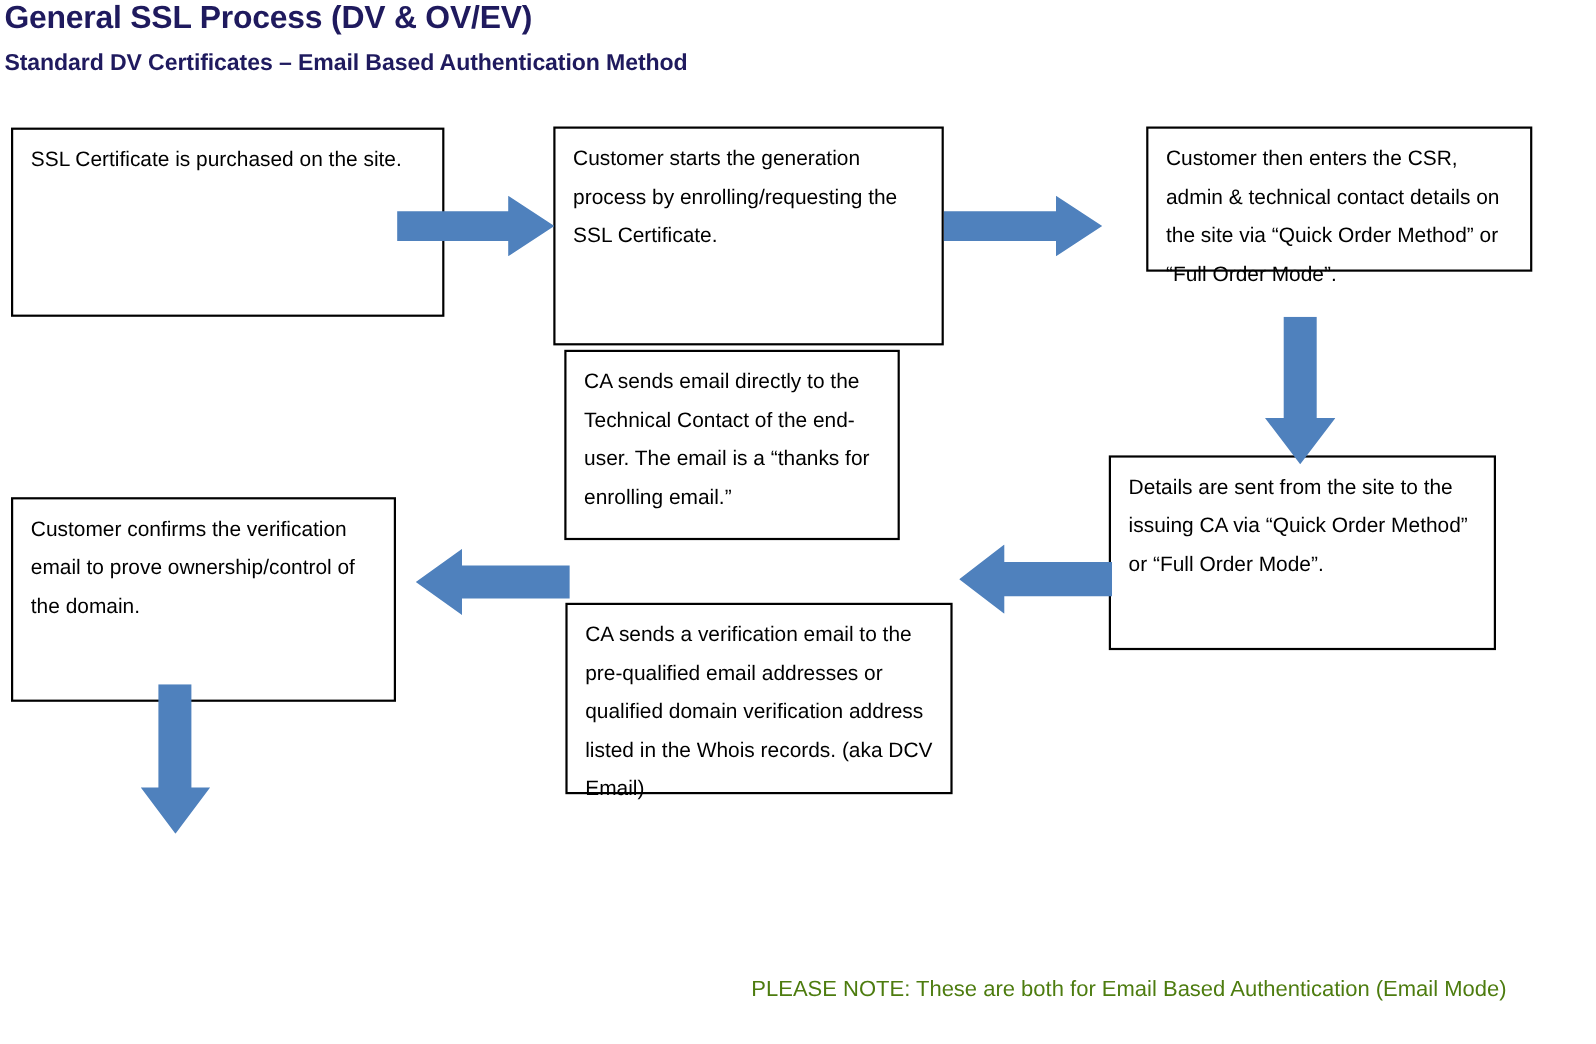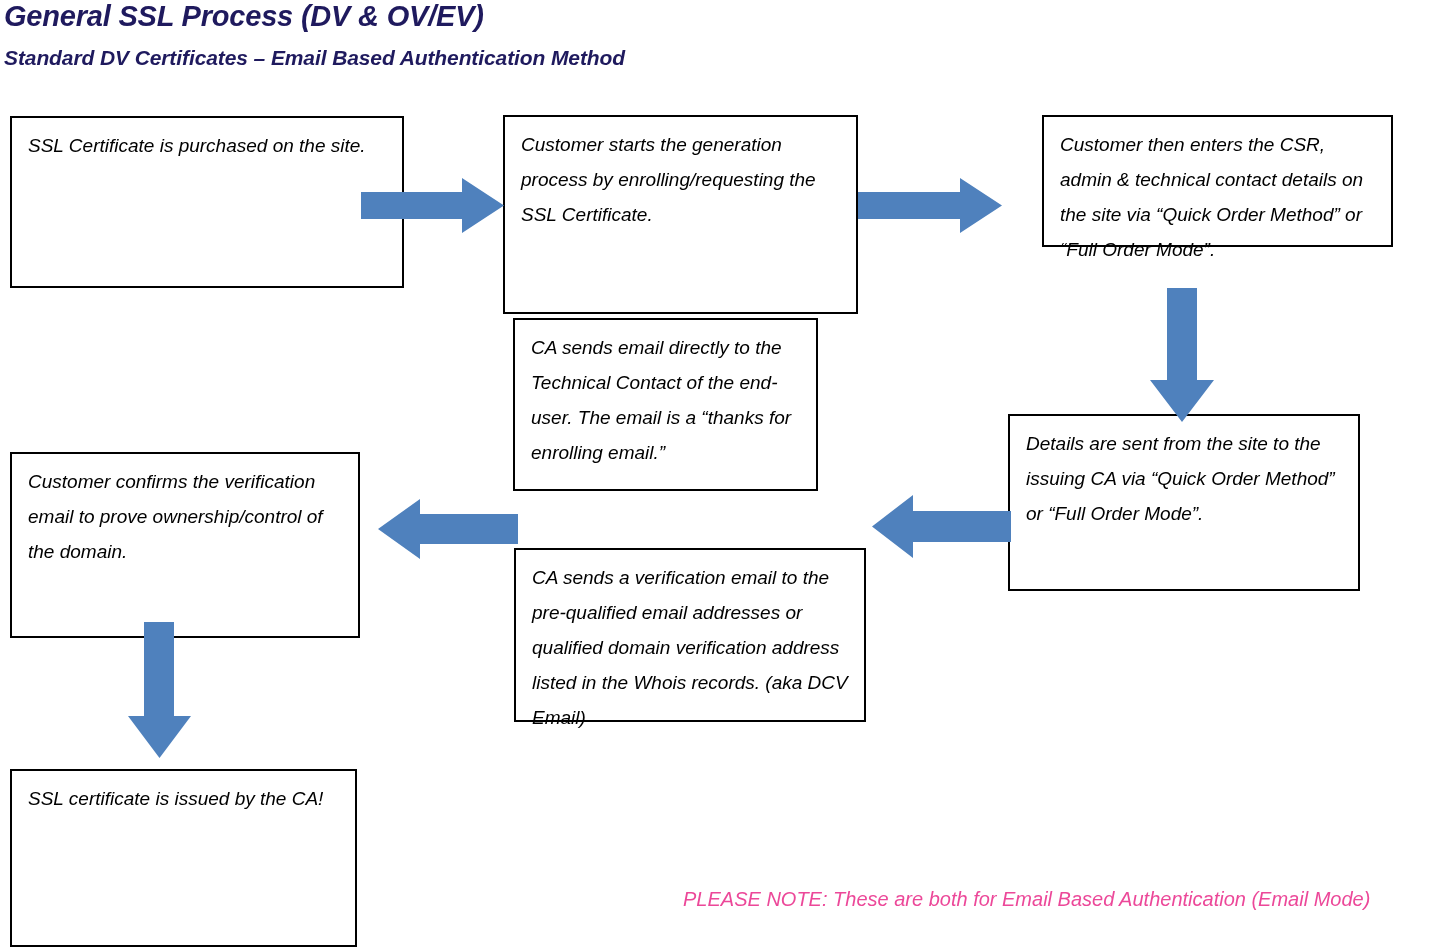--- a/index.html
+++ b/index.html
@@ -9,21 +9,20 @@
   }
   body {
     font-family: "Liberation Sans", sans-serif;
   }
   #canvas {
     position: relative;
     width: 1451px;
     height: 949px;
     background: #ffffff;
     overflow: hidden;
-    font-style: italic;
   }
   .title {
     position: absolute;
     left: 4px;
     top: 0px;
     font-size: 29px;
     font-weight: bold;
     color: #1f1a5e;
     letter-spacing: -0.2px;
     white-space: nowrap;
@@ -47,21 +46,21 @@
     font-size: 19px;
     line-height: 35px;
     padding: 10px 14px 0 16px;
   }
   .pbox .txt {
     display: block;
     white-space: pre-line;
   }
   .note {
     position: absolute;
-    color: #ec4899;
+    color: #4d7c0f;
     font-size: 20px;
     white-space: nowrap;
   }
   .arrow {
     position: absolute;
   }
   .arrow svg { display: block; }
 </style>
 </head>
 <body>
@@ -92,23 +91,20 @@
   </div>
 
   <div class="pbox" style="left:1008px; top:414px; width:352px; height:177px;">
     <span class="txt">Details are sent from the site to the issuing CA via “Quick Order Method” or “Full Order Mode”.</span>
   </div>
 
   <div class="pbox" style="left:514px; top:548px; width:352px; height:174px;">
     <span class="txt">CA sends a verification email to the pre-qualified email addresses or qualified domain verification address listed in the Whois records. (aka DCV Email)</span>
   </div>
 
-  <div class="pbox" style="left:10px; top:769px; width:347px; height:178px;">
-    <span class="txt">SSL certificate is issued by the CA!</span>
-  </div>
 
   <div class="arrow" style="left:361px; top:178px; width:143px; height:55px;">
     <svg width="143" height="55" viewBox="0 0 143 55">
       <polygon points="0,14 101,14 101,0 143,27.5 101,55 101,41 0,41" fill="#4F81BD"></polygon>
     </svg>
   </div>
 
   <div class="arrow" style="left:858px; top:178px; width:144px; height:55px;">
     <svg width="144" height="55" viewBox="0 0 144 55">
       <polygon points="0,14 102,14 102,0 144,27.5 102,55 102,41 0,41" fill="#4F81BD"></polygon>

